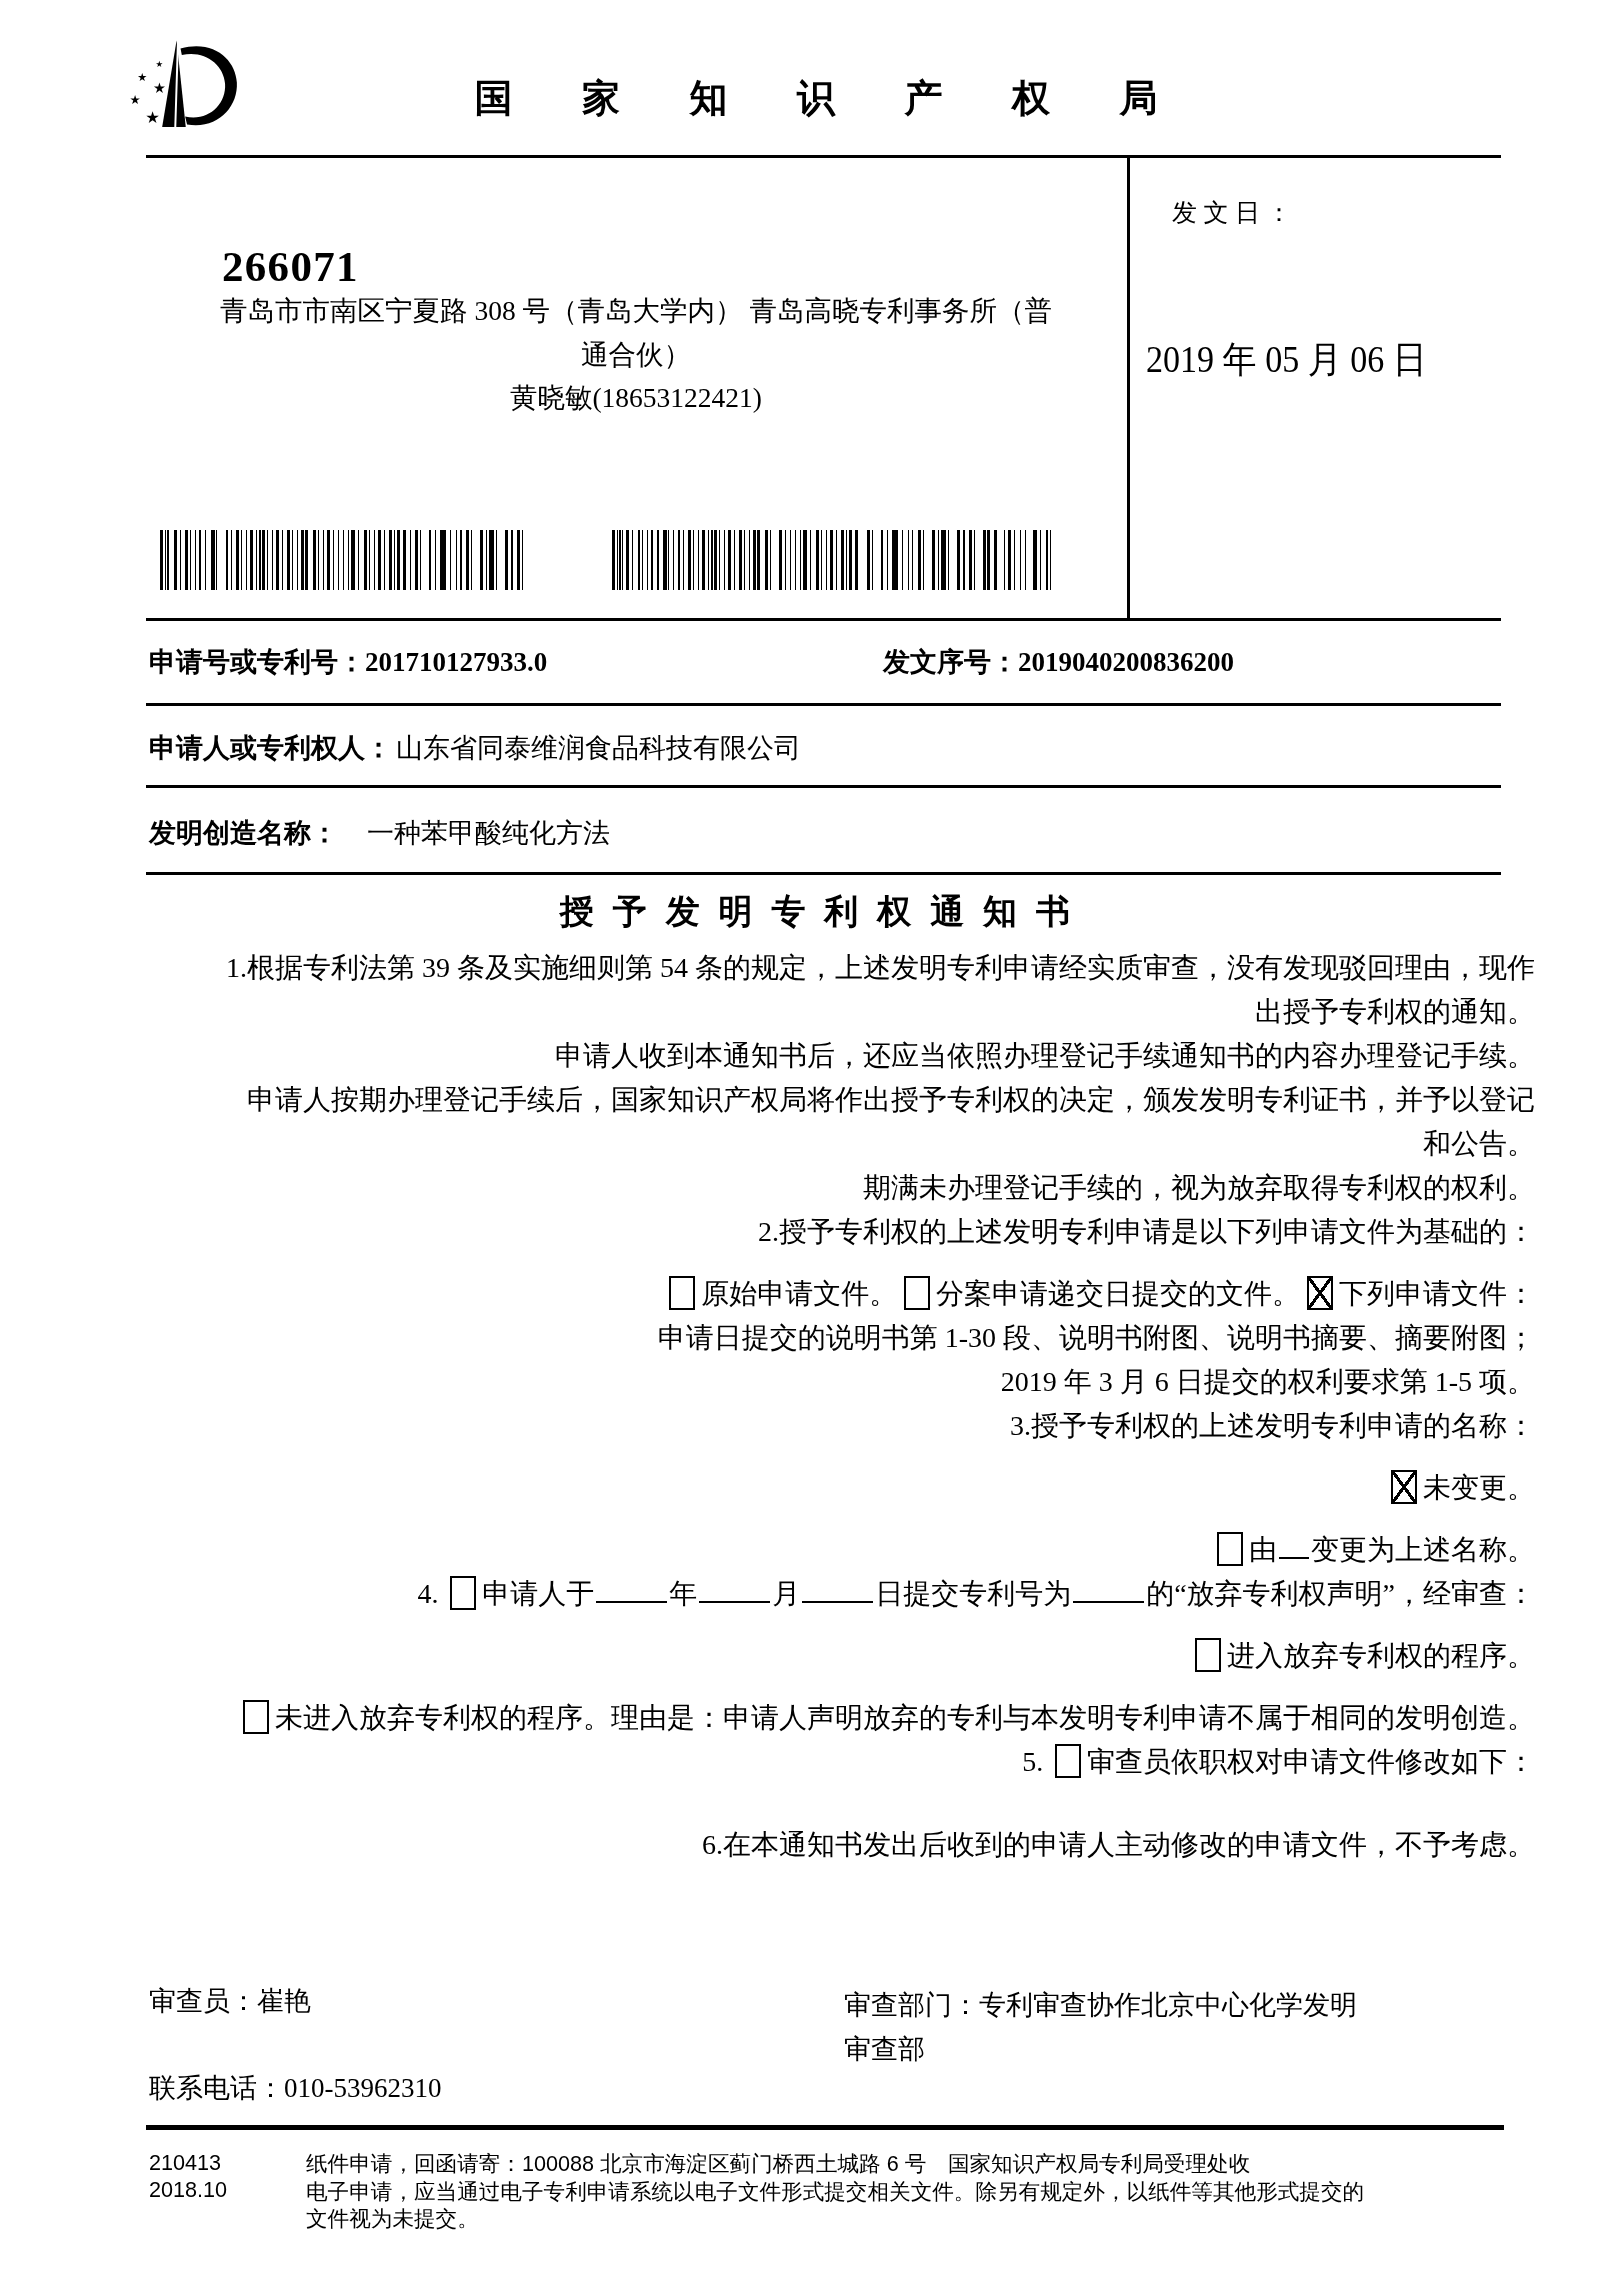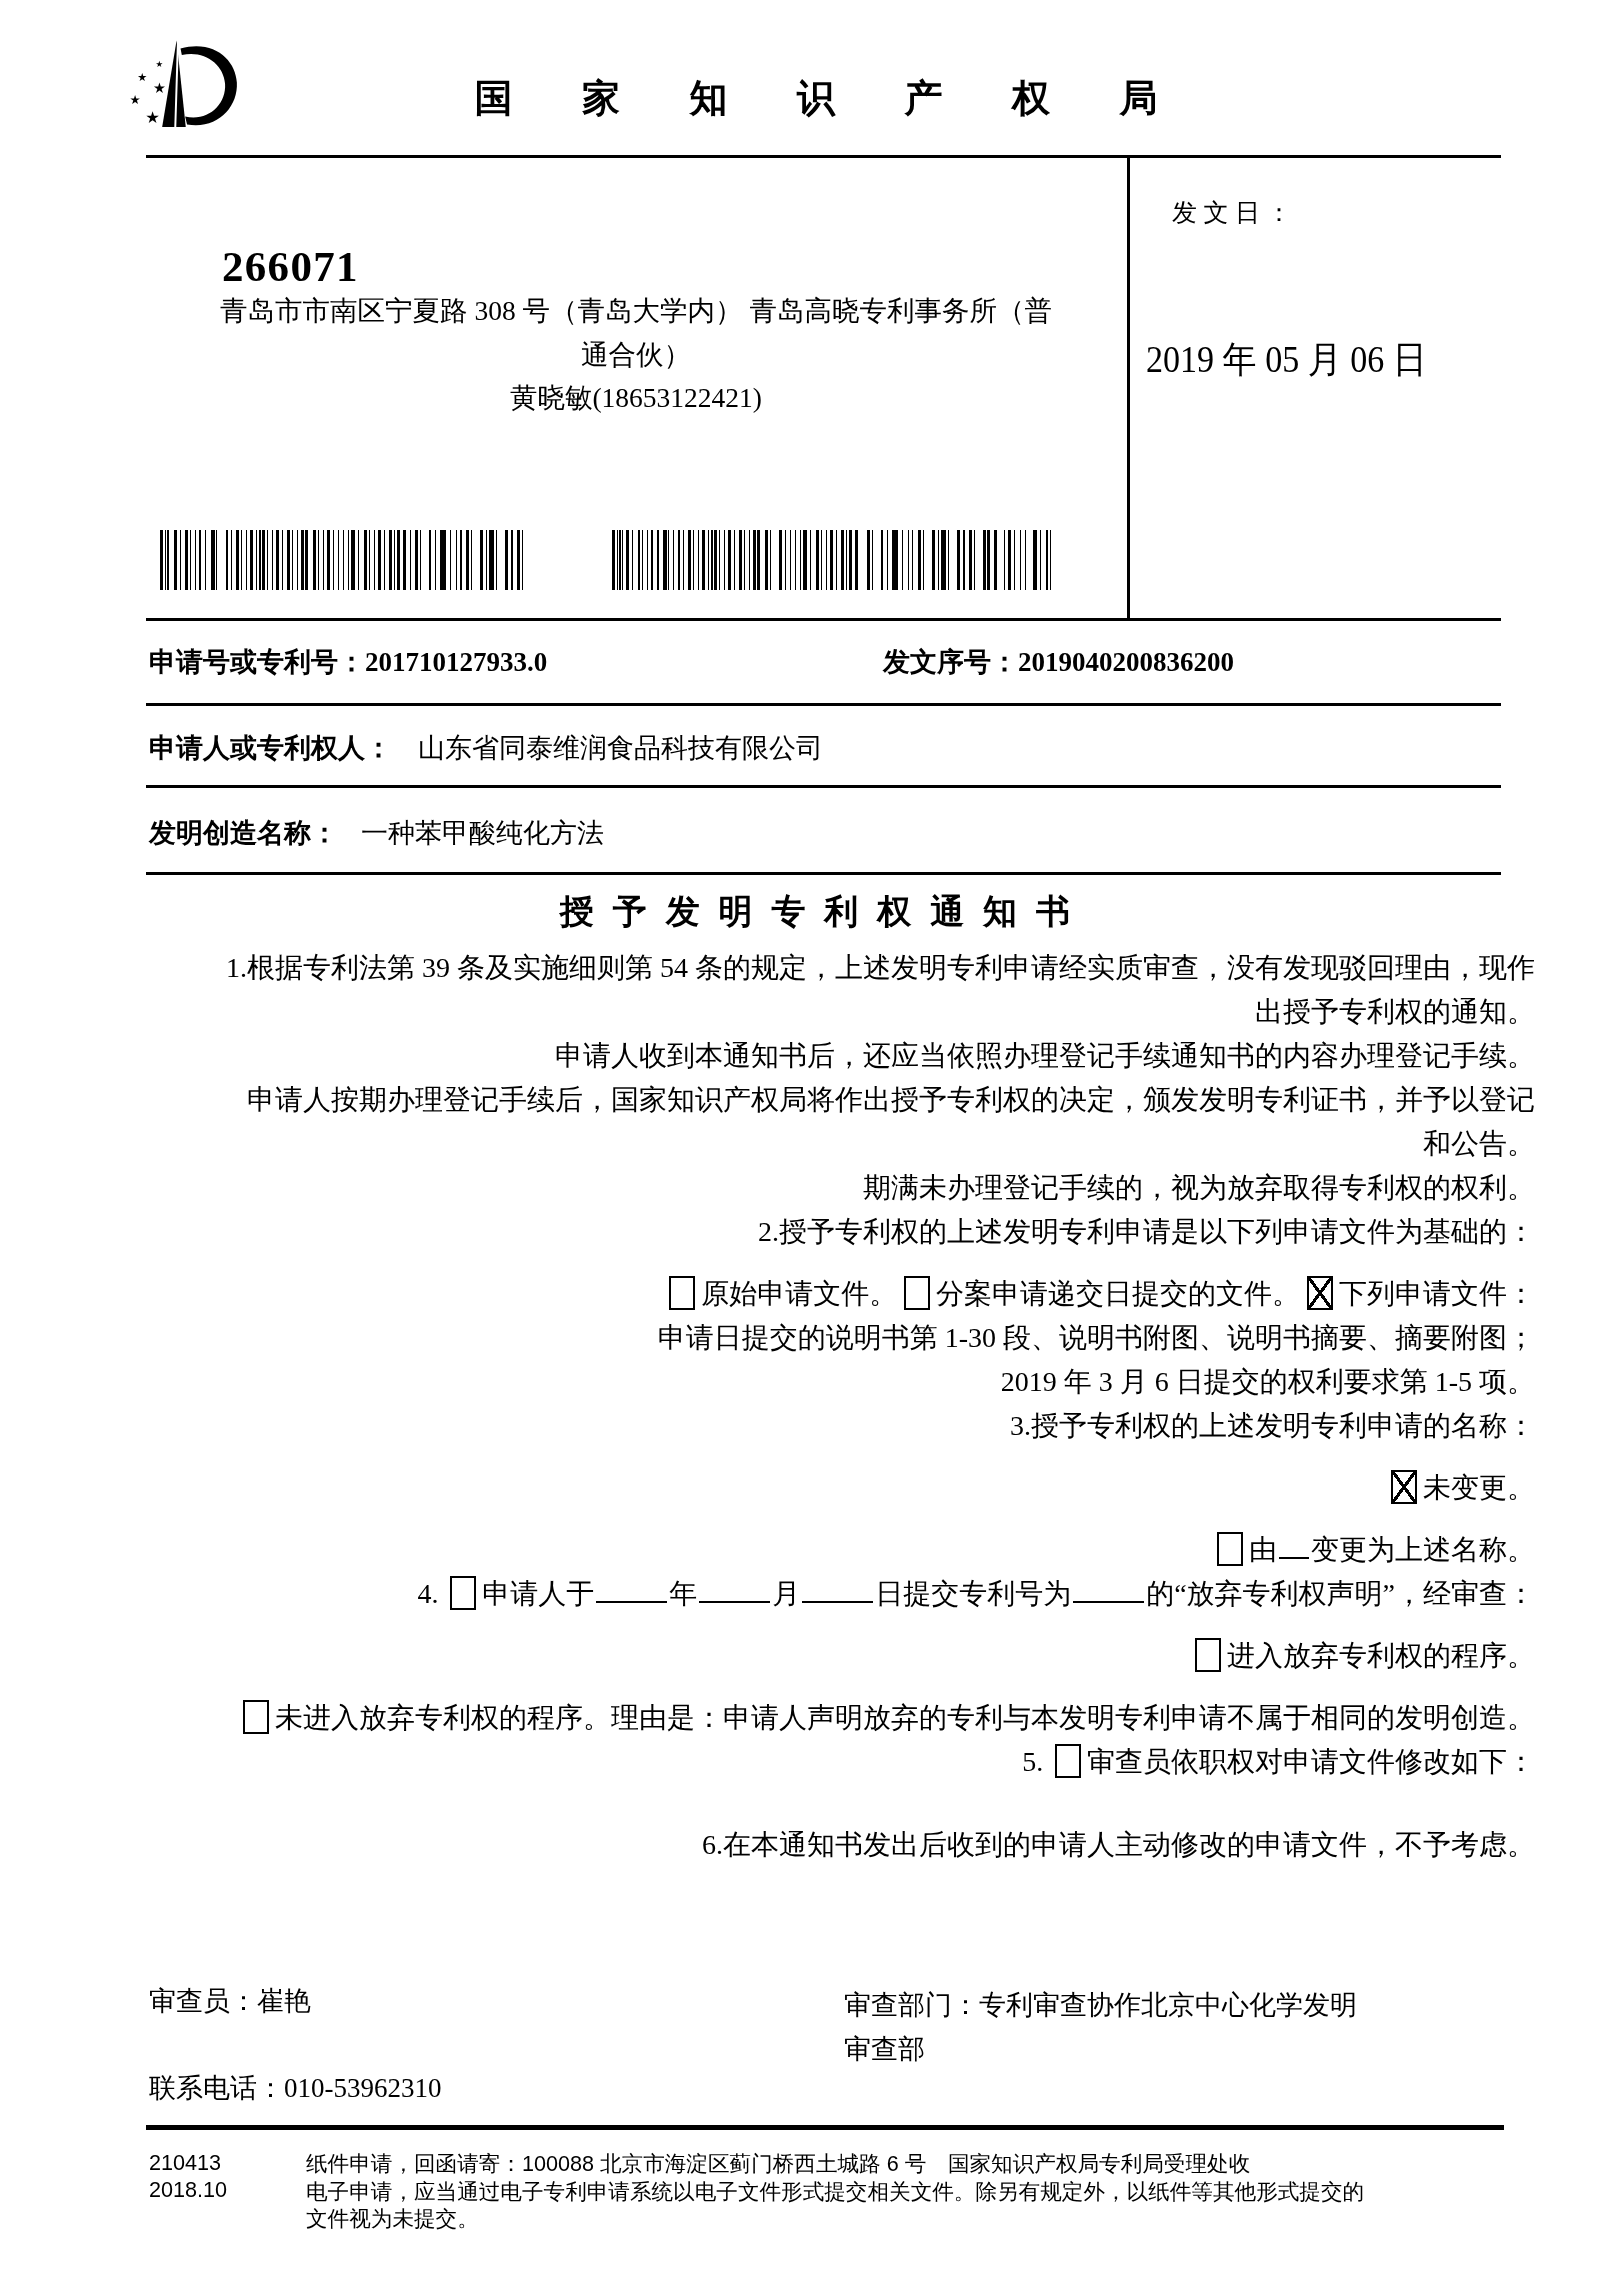--- a/index.html
+++ b/index.html
@@ -47,23 +47,23 @@
   }
   .barcode-left{left:160px;width:370px;}
   .barcode-right{left:612px;width:442px;}
   
   .row{position:absolute;font-size:27px;white-space:nowrap;}
   .row .lbl{font-weight:bold;}
   .row .val{font-weight:bold;}
   .row-ref{left:149px;top:644px;}
   .serial{position:absolute;left:883px;top:644px;font-size:27px;font-weight:bold;white-space:nowrap;}
   .row-applicant{left:149px;top:730px;}
-  .row-applicant .val2{font-weight:normal;margin-left:26px;}
+  .row-applicant .val2{font-weight:normal;margin-left:4px;}
   .row-invention{left:149px;top:815px;}
-  .row-invention .val2{font-weight:normal;margin-left:23px;}
+  .row-invention .val2{font-weight:normal;margin-left:29px;}
   
   .notice-title{
     position:absolute;left:12px;right:0;top:889px;
     text-align:center;font-size:34px;font-weight:bold;letter-spacing:5.2px;white-space:nowrap;
   }
   .body{
     position:absolute;left:148px;top:946px;width:1387px;
     font-size:28px;line-height:44px;
   }
   .bline{height:44px;white-space:nowrap;text-align:right;}

